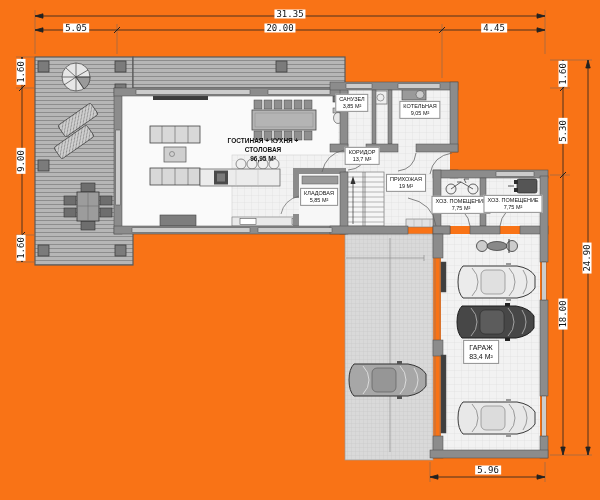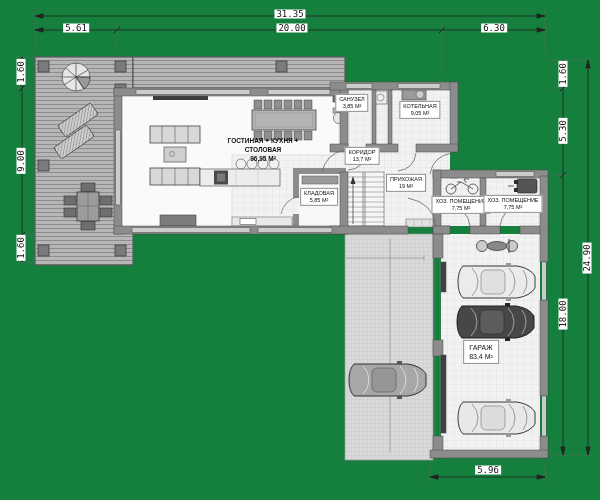--- a/index.html
+++ b/index.html
@@ -1,16 +1,16 @@
 <!DOCTYPE html>
 <html><head>
 <meta charset="utf-8">
 <style>
   html,body{margin:0;padding:0;background:#fff;}
-  .stage{position:relative;width:600px;height:500px;background:#15803d;overflow:hidden;
+  .stage{position:relative;width:600px;height:500px;background:#f97316;overflow:hidden;
          font-family:"Liberation Sans",sans-serif;}
   .stage svg{position:absolute;left:0;top:0;}
   
   .rlbl{position:absolute;transform:translate(-50%,-50%);background:#fff;border:1px solid #8f8f8f;
         padding:1px 3px;font:5.5px/1.3 "Liberation Sans",sans-serif;color:#111;text-align:center;
         white-space:nowrap;z-index:5;}
   .rlbl .nm,.rlbl .ar{display:block;}
   .rlbl.plain{background:transparent;border:none;white-space:normal;width:96px;
         font-size:6.5px;font-weight:bold;line-height:1.35;}
   .rlbl.big{font-size:7px;padding:2px 5px;}
@@ -378,23 +378,23 @@
 <div class="rlbl" style="left:513px;top:204px;">
   <span class="nm">ХОЗ. ПОМЕЩЕНИЕ</span>
   <span class="ar">7,75 М²</span>
 </div>
 <div class="rlbl big" style="left:481px;top:352px;">
   <span class="nm">ГАРАЖ</span>
   <span class="ar">83,4 М²</span>
 </div>
 
 <div class="dlbl" style="left:290px;top:14px;">31.35</div>
-<div class="dlbl" style="left:76px;top:28px;">5.61</div>
-<div class="dlbl" style="left:280px;top:28px;margin-left:12px;">20.00</div>
-<div class="dlbl" style="left:494px;top:28px;">6.30</div>
+<div class="dlbl" style="left:76px;top:28px;">5.05</div>
+<div class="dlbl" style="left:280px;top:28px;">20.00</div>
+<div class="dlbl" style="left:494px;top:28px;">4.45</div>
 <div class="dlbl v" style="left:21px;top:72px;">1.60</div>
 <div class="dlbl v" style="left:21px;top:161px;">9.00</div>
 <div class="dlbl v" style="left:21px;top:248px;">1.60</div>
 <div class="dlbl v" style="left:563px;top:74px;">1.60</div>
 <div class="dlbl v" style="left:563px;top:131px;">5.30</div>
 <div class="dlbl v" style="left:563px;top:314px;">18.00</div>
 <div class="dlbl v" style="left:587px;top:258px;">24.90</div>
 <div class="dlbl" style="left:488px;top:470px;">5.96</div>
 
 </div>

